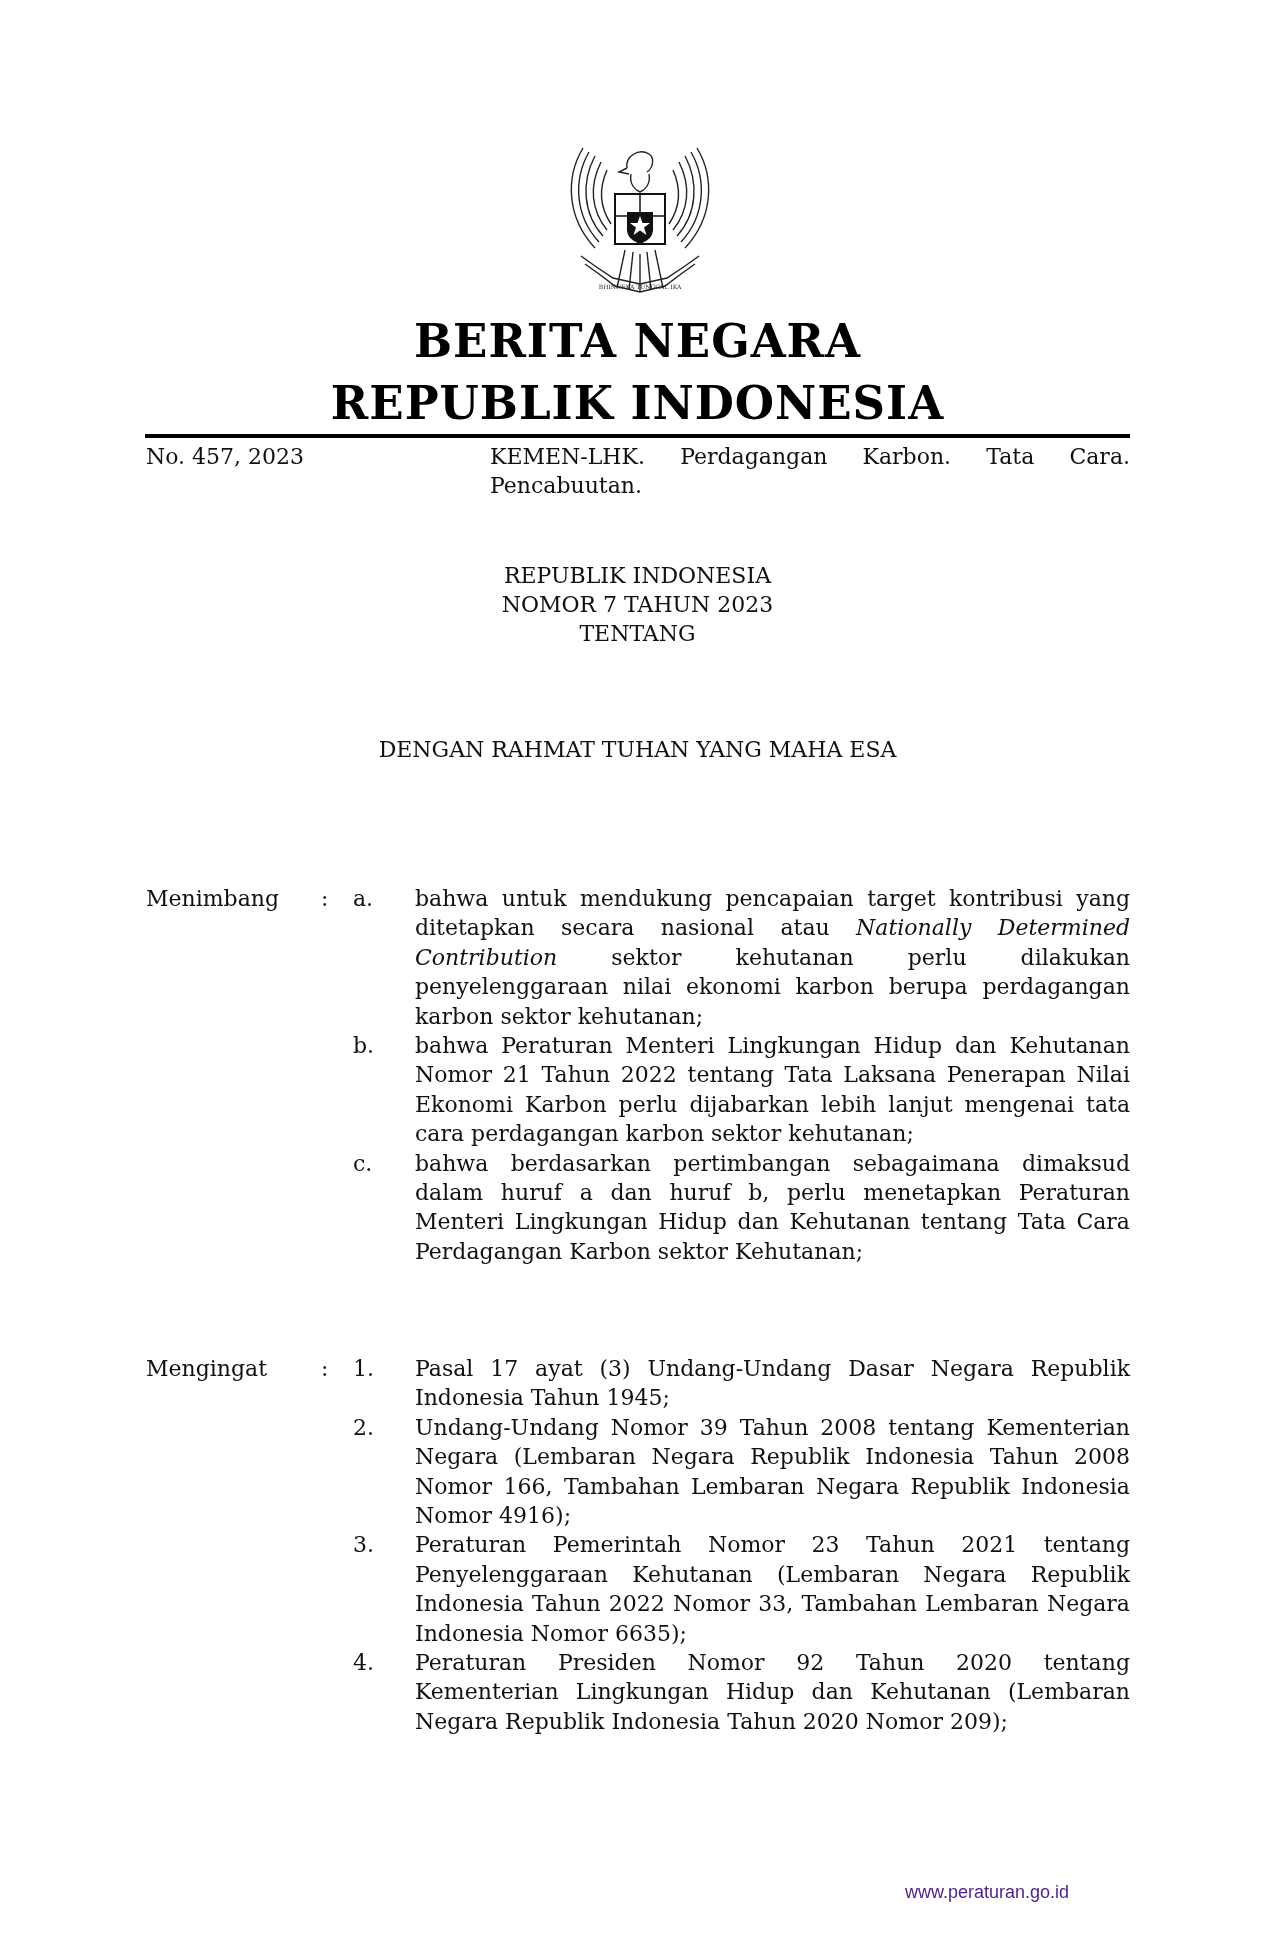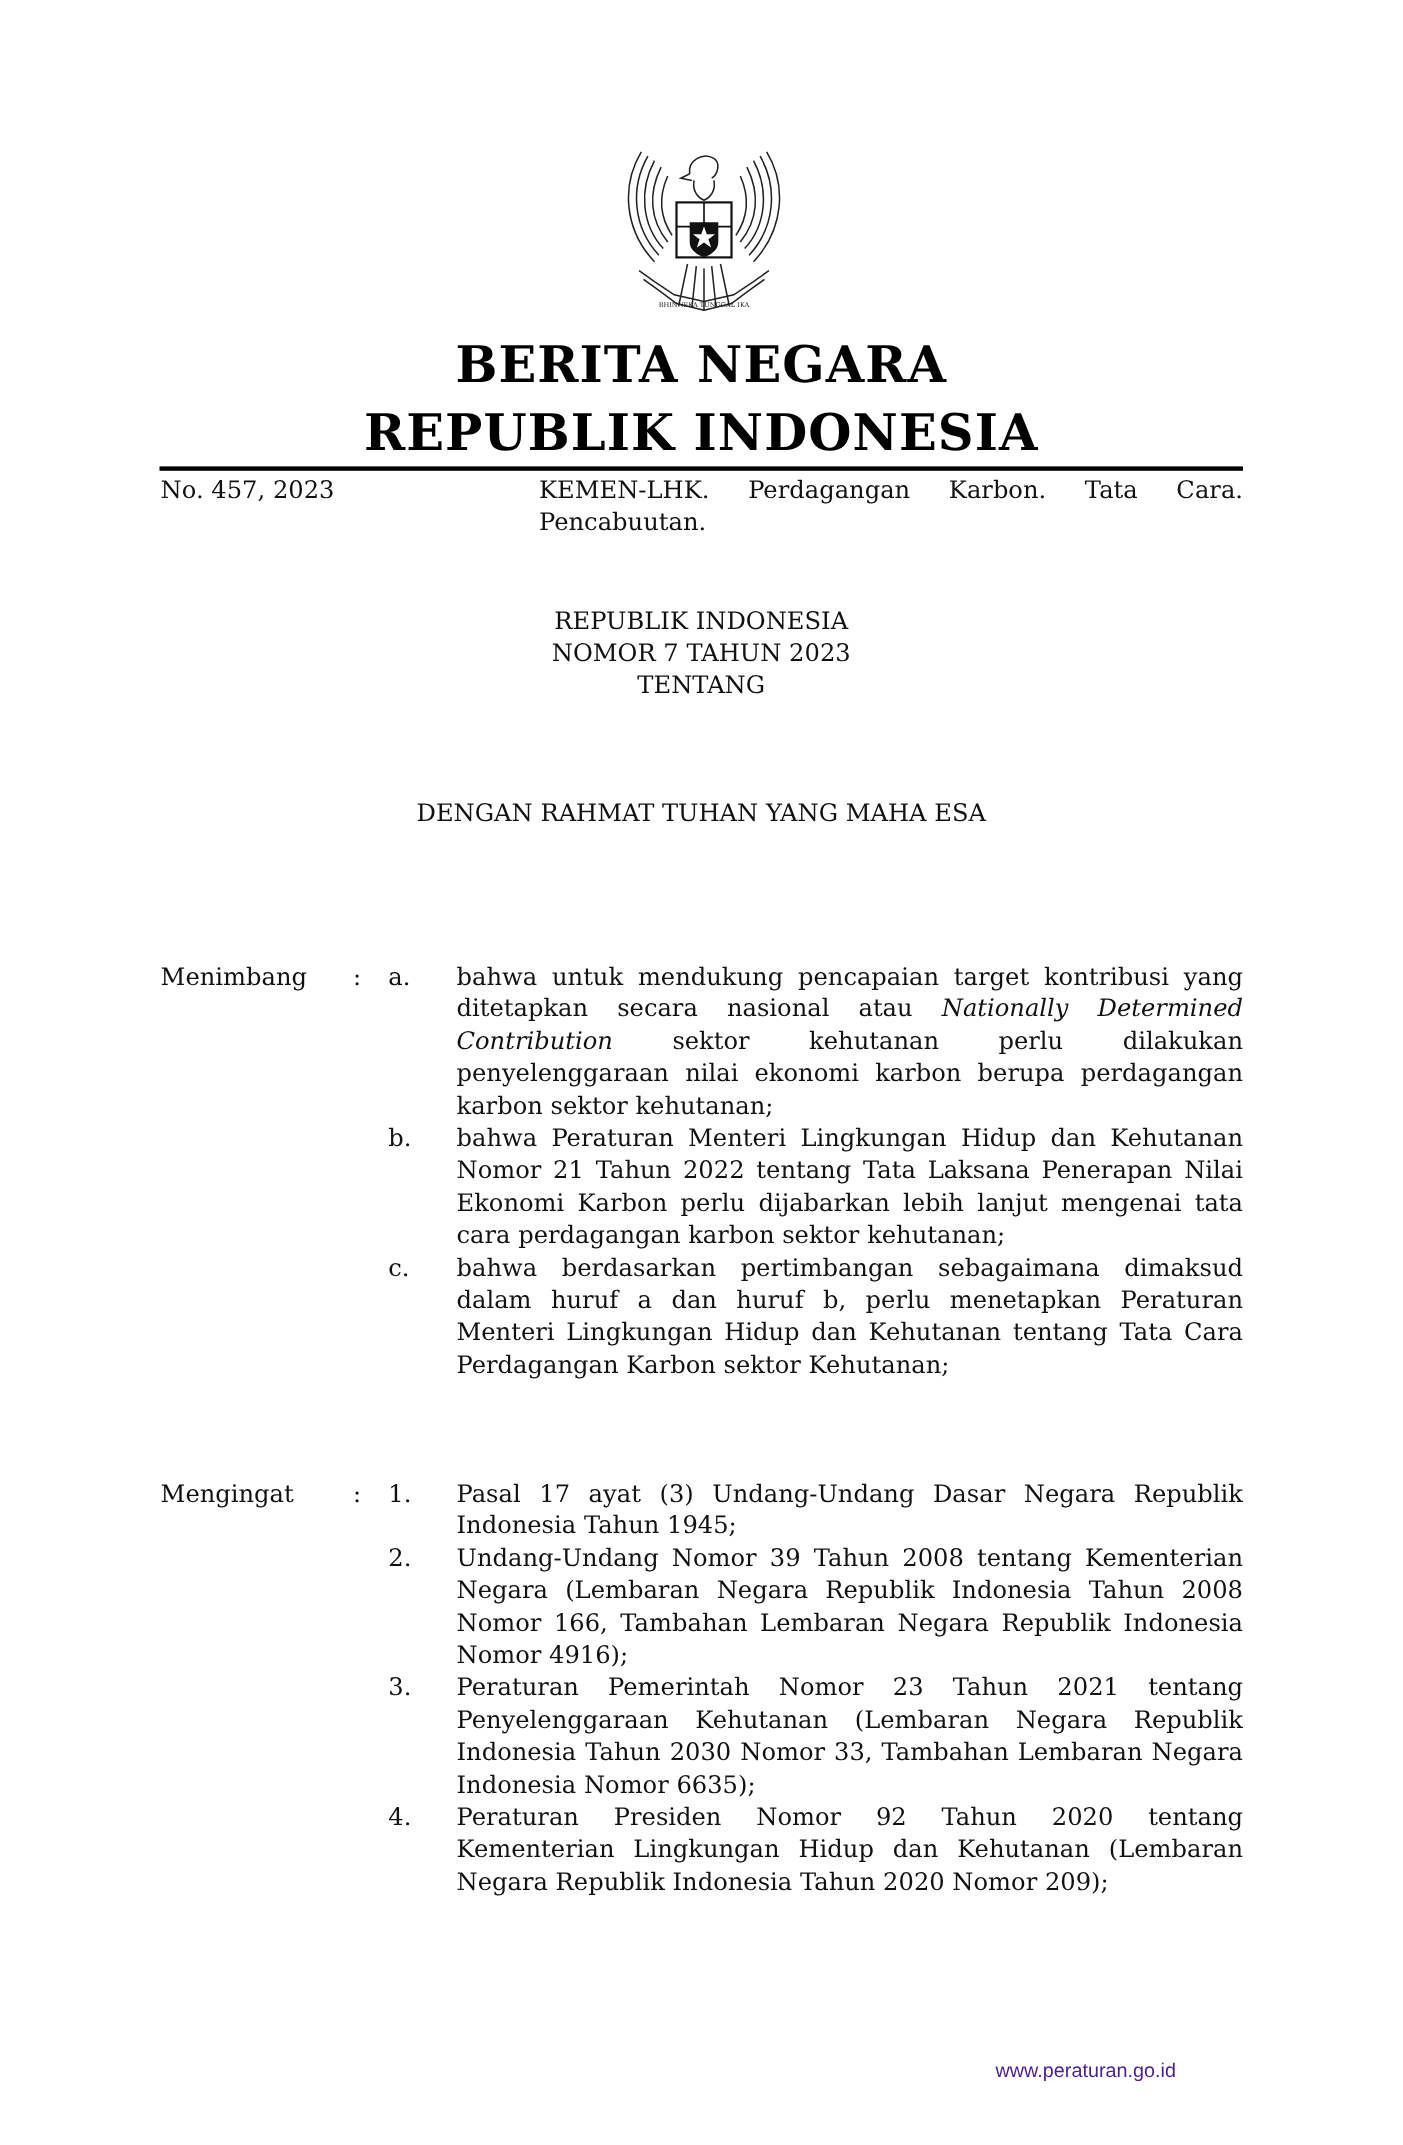--- a/index.html
+++ b/index.html
@@ -1,21 +1,21 @@
 <!DOCTYPE html>
 <html><head>
 <meta charset="utf-8">
 <style>
   html, body { margin: 0; padding: 0; background: #ffffff; }
   body {
     width: 1275px; height: 1950px; position: relative; overflow: hidden;
     font-family: "DejaVu Serif", "Liberation Serif", serif;
     color: #111;
   }
-  .page { position: absolute; left: 0; top: 0; width: 1275px; height: 1672px; }
+  .page { position: absolute; left: 0; top: 10px; width: 1275px; height: 1672px; }
 
   .emblem { position: absolute; left: 555px; top: 128px; width: 170px; height: 165px; }
 
   .masthead {
     position: absolute; left: 0; width: 1275px; text-align: center;
     font-family: "DejaVu Serif", serif; font-weight: bold; letter-spacing: 1px;
     font-size: 46px; line-height: 62px; color: #000;
     transform: scaleX(0.98);
   }
   .mh1 { top: 300px; }
@@ -142,21 +142,21 @@
         <div class="item">
           <div class="item-mark">1.</div>
           <div class="item-text">Pasal 17 ayat (3) Undang-Undang Dasar Negara Republik Indonesia Tahun 1945;</div>
         </div>
         <div class="item">
           <div class="item-mark">2.</div>
           <div class="item-text">Undang-Undang Nomor 39 Tahun 2008 tentang Kementerian Negara (Lembaran Negara Republik Indonesia Tahun 2008 Nomor 166, Tambahan Lembaran Negara Republik Indonesia Nomor 4916);</div>
         </div>
         <div class="item">
           <div class="item-mark">3.</div>
-          <div class="item-text">Peraturan Pemerintah Nomor 23 Tahun 2021 tentang Penyelenggaraan Kehutanan (Lembaran Negara Republik Indonesia Tahun 2030 Nomor 33, Tambahan Lembaran Negara Indonesia Nomor 6635);</div>
+          <div class="item-text">Peraturan Pemerintah Nomor 23 Tahun 2021 tentang Penyelenggaraan Kehutanan (Lembaran Negara Republik Indonesia Tahun 2022 Nomor 33, Tambahan Lembaran Negara Indonesia Nomor 6635);</div>
         </div>
         <div class="item">
           <div class="item-mark">4.</div>
           <div class="item-text">Peraturan Presiden Nomor 92 Tahun 2020 tentang Kementerian Lingkungan Hidup dan Kehutanan (Lembaran Negara Republik Indonesia Tahun 2020 Nomor 209);</div>
         </div>
       </div>
     </div>
   </div>
 
   <div class="footer-url">www.peraturan.go.id</div>

